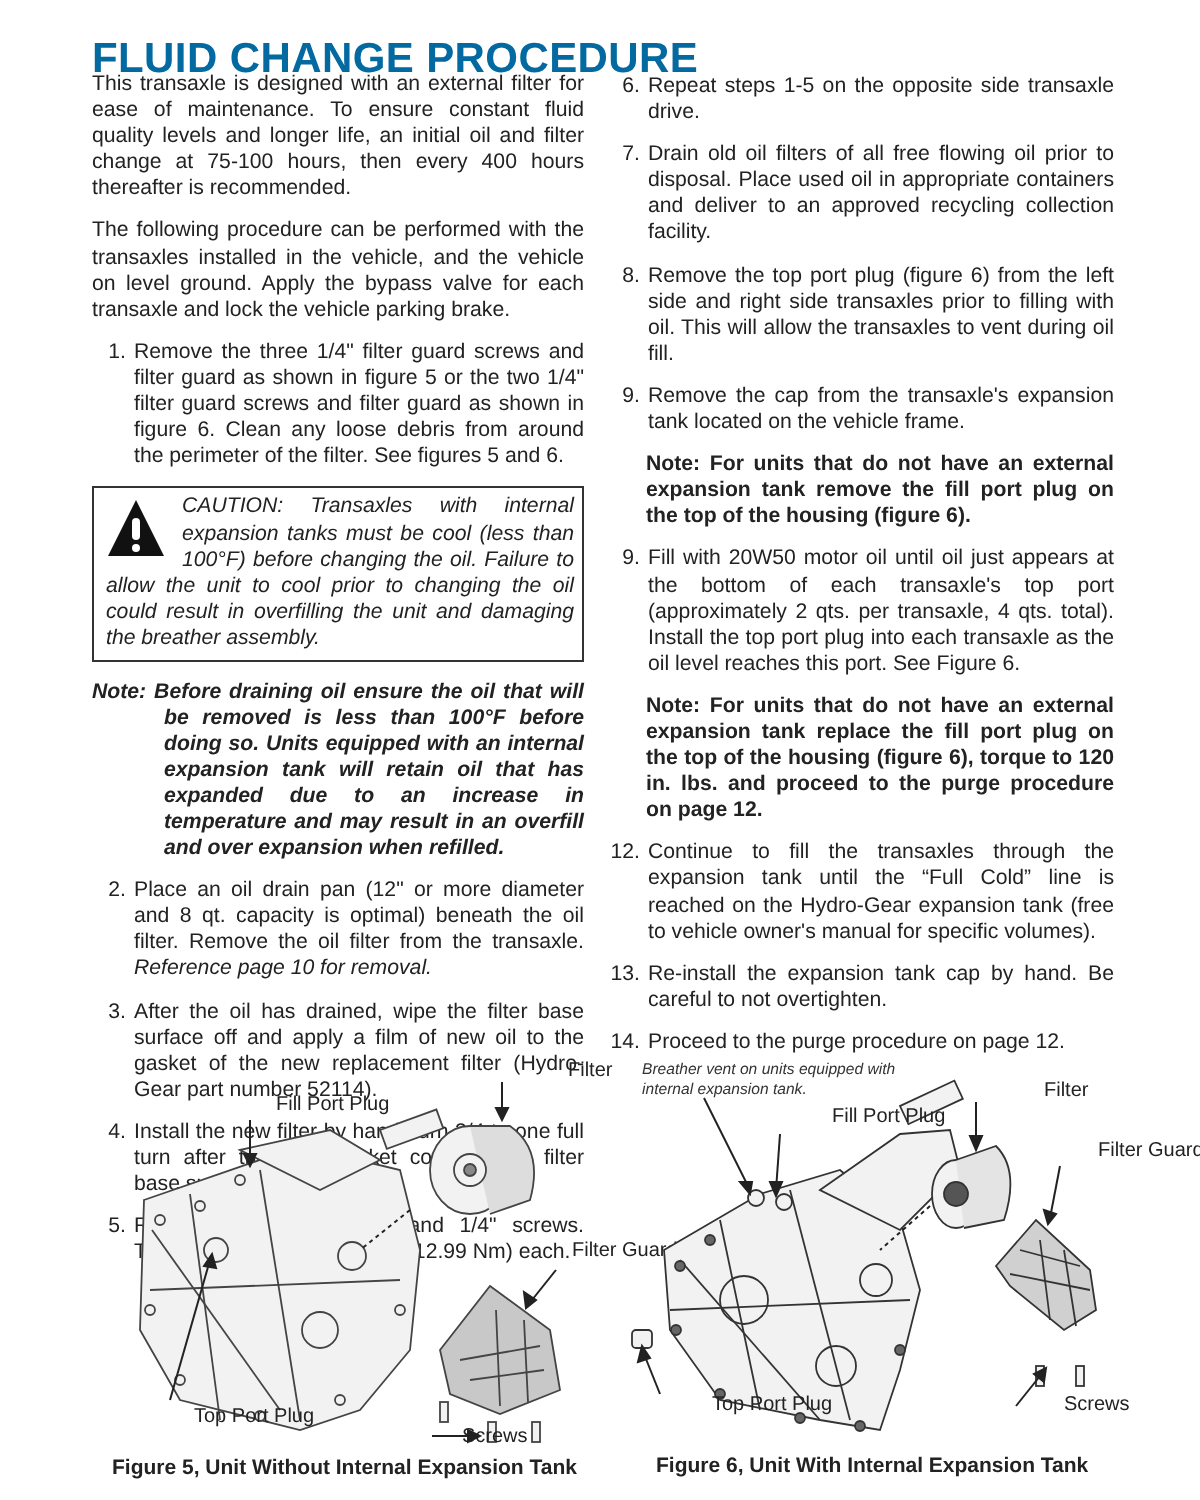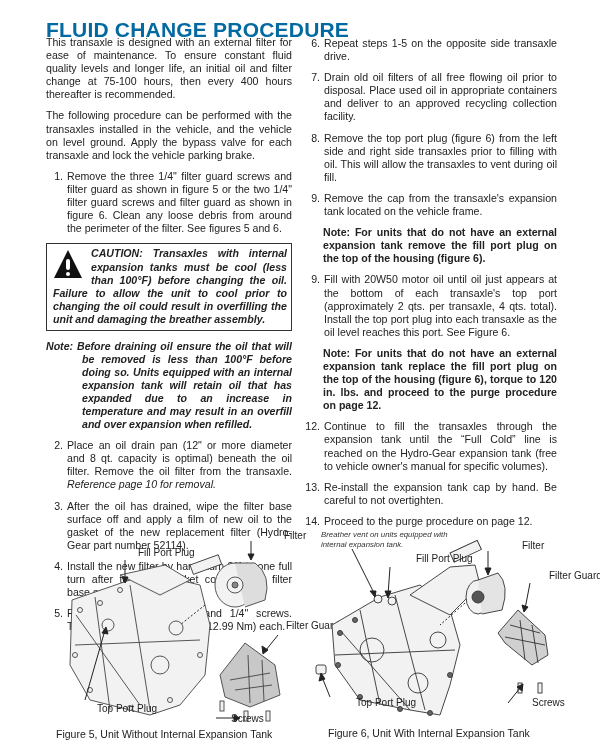--- a/index.html
+++ b/index.html
@@ -8,28 +8,28 @@
   .col { position:absolute; font-size:10.6px; line-height:13.1px; text-align:justify; }
   .left { left:46px; width:246px; top:36px; }
   .right { left:303px; width:254px; top:37px; }
   p { margin:0 0 8px 0; }
   .step { display:flex; margin:0 0 8px 0; }
   .step .num { flex:0 0 auto; width:17px; text-align:right; padding-right:4px; }
   .step .txt { flex:1; text-align:justify; }
   .left .step { padding-left:1px; }
   .left .step .num { width:16px; }
   .right .step .num { width:17px; }
-  .caution { border:1.5px solid #333; padding:3px 4px 3px 6px; margin:0 0 9px 0; font-weight:bold; font-style:italic; font-size:10.6px; line-height:13.2px; position:relative; }
+  .caution { border:1.5px solid #333; padding:3px 4px 3px 6px; margin:0 0 9px 0; font-weight:normal; font-style:italic; font-size:10.6px; line-height:13.2px; position:relative; }
   .caution .icon { float:left; width:30px; height:30px; margin:2px 8px 0 0; }
   .note-l { font-weight:bold; font-style:italic; margin:0 0 8px 0; padding-left:36px; text-indent:-36px; }
   .note-r { font-weight:bold; margin:0 0 8px 20px; }
   i.ref { font-style:italic; }
   .fig { position:absolute; }
   .label { position:absolute; font-size:10px; color:#222; white-space:nowrap;margin-left:44px; }
-  .caption { position:absolute; font-size:10.5px; font-weight:normal; color:#222; white-space:nowrap; }
+  .caption { position:absolute; font-size:10.5px; font-weight:bold; color:#222; white-space:nowrap; }
   .italic-label { position:absolute; font-size:7.8px; font-style:italic; color:#333; line-height:9.5px; }
 </style>
 </head>
 <body>
 
 <div class="title">FLUID CHANGE PROCEDURE</div>
 
 <div class="col left">
   <p>This transaxle is designed with an external filter for ease of maintenance. To ensure constant fluid quality levels and longer life, an initial oil  and filter change at 75-100 hours, then every 400 hours thereafter is recommended.</p>
   <p>The following procedure can be performed with the transaxles installed in the vehicle, and the vehicle on level ground. Apply the bypass valve for each transaxle and lock the vehicle parking brake.</p>

